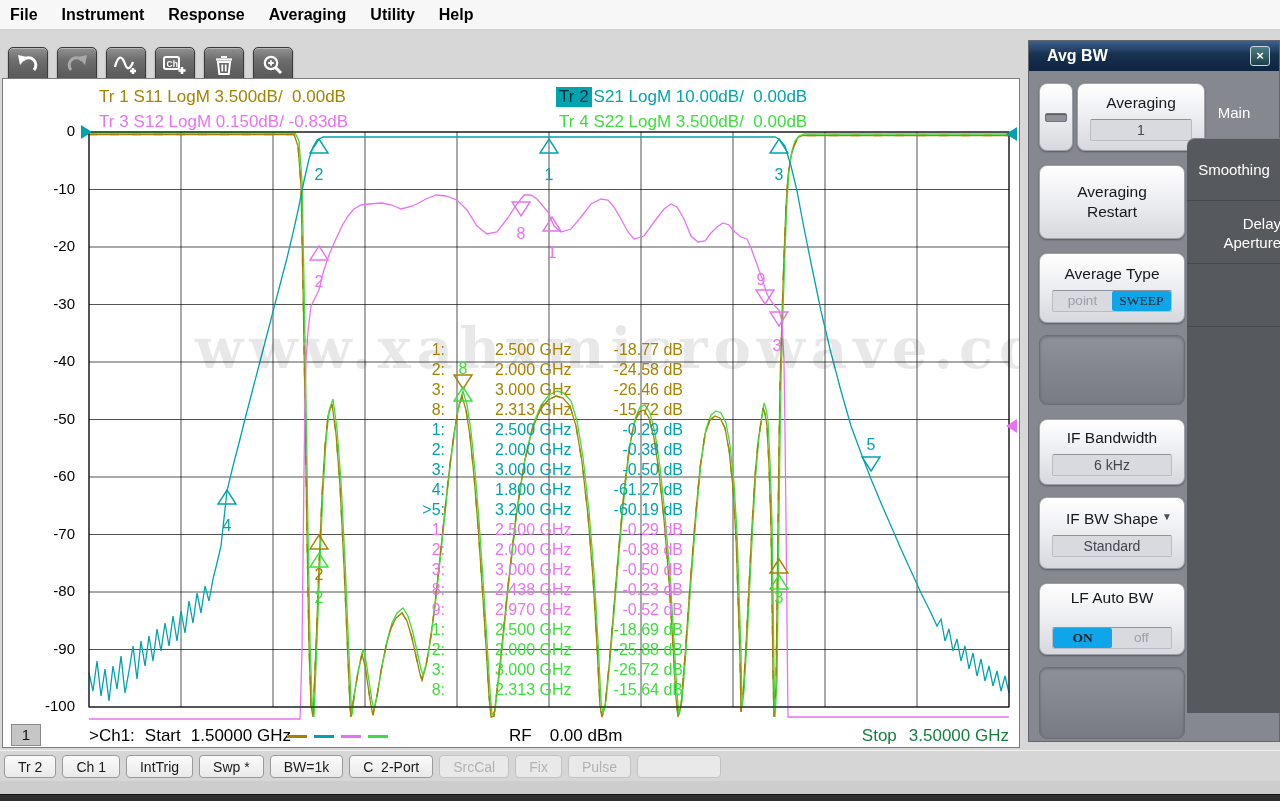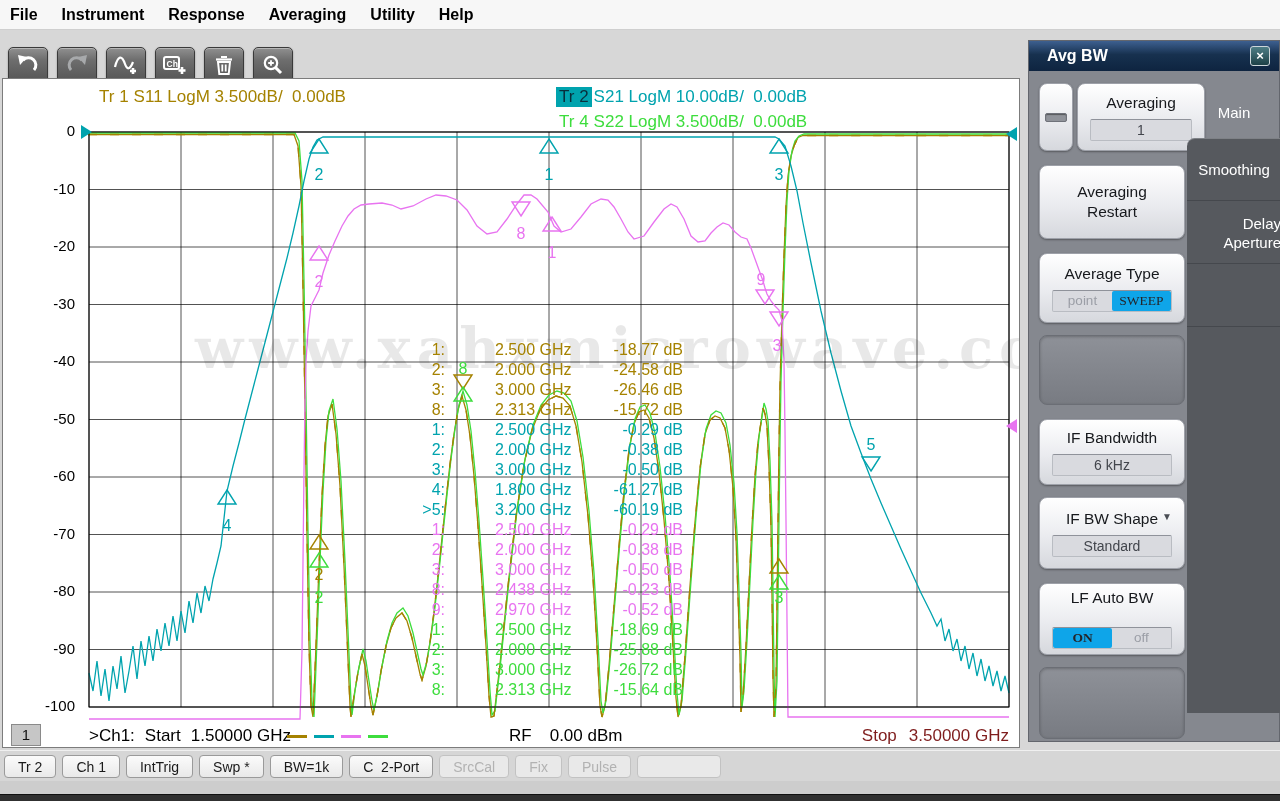--- a/index.html
+++ b/index.html
@@ -38,21 +38,21 @@
   .mrow .v { flex:1; text-align:right; }
 
   .chanbtn { position:absolute; left:8px; top:645px; width:30px; height:22px; background:#c6c6c6;
              border:1px solid #8a8a8a; text-align:center; font-size:15px; line-height:20px; color:#111; }
   .chan-start { position:absolute; left:86px; top:645px; height:24px; line-height:24px; font-size:17px;
                 color:#000; display:flex; gap:10px; white-space:pre; }
   .dash { position:absolute; top:656px; width:20px; height:3px; }
   .rfline { position:absolute; left:506px; top:645px; height:24px; line-height:24px; font-size:17px;
             display:flex; gap:18px; color:#000; }
   .stopline { position:absolute; left:820px; top:645px; width:186px; height:24px; line-height:24px;
-              font-size:17px; text-align:right; color:#7f1d1d; display:flex; gap:12px; justify-content:flex-end; }
+              font-size:17px; text-align:right; color:#15803d; display:flex; gap:12px; justify-content:flex-end; }
 
   
   .panel { position:absolute; left:1028px; top:40px; width:252px; height:702px; background:#85888f;
            border:1px solid #63666d; }
   .panel-header { position:absolute; left:0; top:0; width:100%; height:30px;
                   background:linear-gradient(#3d6090, #17314f 45%, #0e2440);
                   color:#fff; font-size:16px; font-weight:700; line-height:30px; padding-left:18px; }
   .close-btn { position:absolute; right:9px; top:5px; width:20px; height:20px; border-radius:3px;
                border:1px solid #cdd6da; background:linear-gradient(#4e7e86, #1d4047);
                color:#fff; font-size:13px; font-weight:700; text-align:center; line-height:18px; }
@@ -332,20 +332,21 @@
     <span class="ylab" style="top: 215.5px;">-30</span>
     <span class="ylab" style="top: 273px;">-40</span>
     <span class="ylab" style="top: 330.5px;">-50</span>
     <span class="ylab" style="top: 388px;">-60</span>
     <span class="ylab" style="top: 445.5px;">-70</span>
     <span class="ylab" style="top: 503px;">-80</span>
     <span class="ylab" style="top: 560.5px;">-90</span>
     <span class="ylab" style="top: 618px;">-100</span>
     <div class="legend-entry" style="left: 93px; top: 8px;"><span class="trid" style="color: rgb(165, 130, 0);">Tr 1</span><span style="color: rgb(165, 130, 0);">S11 LogM 3.500dB/  0.00dB</span></div>
     <div class="legend-entry" style="left: 553px; top: 8px;"><span class="trid hl">Tr 2</span><span style="color: rgb(0, 163, 174);">S21 LogM 10.00dB/  0.00dB</span></div>
+    <div class="legend-entry" style="left: 93px; top: 33px;"><span class="trid" style="color: rgb(232, 115, 240);">Tr 3</span><span style="color: rgb(232, 115, 240);">S12 LogM 0.150dB/ -0.83dB</span></div>
     <div class="legend-entry" style="left: 553px; top: 33px;"><span class="trid" style="color: rgb(61, 221, 61);">Tr 4</span><span style="color: rgb(61, 221, 61);">S22 LogM 3.500dB/  0.00dB</span></div>
     <span class="dash" style="left: 284px; background: rgb(165, 130, 0);"></span>
     <span class="dash" style="left: 311px; background: rgb(0, 163, 174);"></span>
     <span class="dash" style="left: 338px; background: rgb(232, 115, 240);"></span>
     <span class="dash" style="left: 365px; background: rgb(61, 221, 61);"></span>
   </div>
 
 <div class="panel">
   <div class="panel-header">Avg BW</div>
   <div class="close-btn">×</div>

